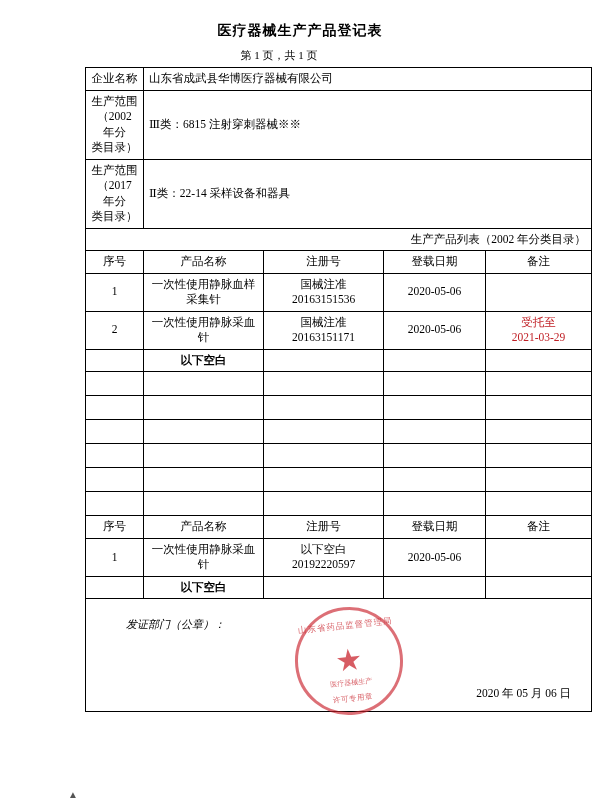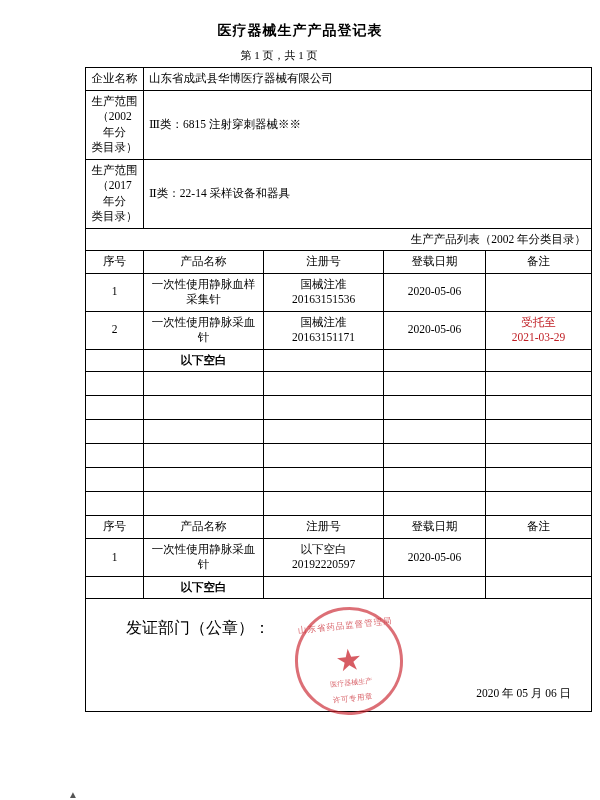--- a/index.html
+++ b/index.html
@@ -77,21 +77,22 @@
     font-weight: bold;
   }
   .issue-area {
     position: relative;
     height: 112px;
   }
   .issue-label {
     position: absolute;
     left: 40px;
     top: 18px;
-    font-size: 16px;
+    font-size: 11px;
+    font-style: italic;
   }
   .issue-date {
     position: absolute;
     right: 20px;
     bottom: 10px;
     font-size: 11.5px;
   }
   .stamp {
     position: absolute;
     left: 52%;

